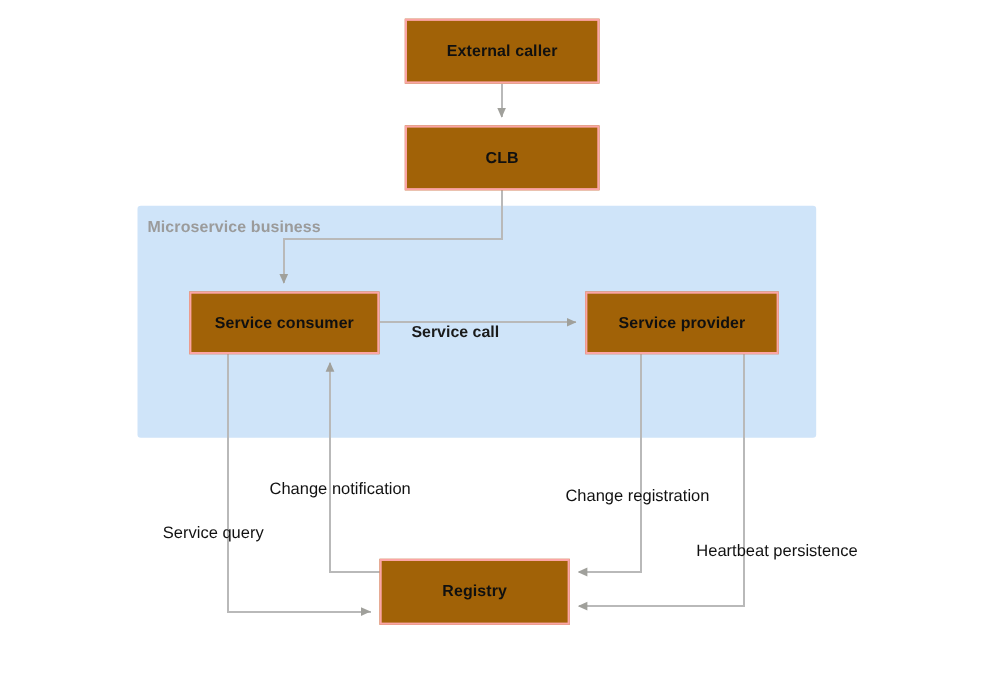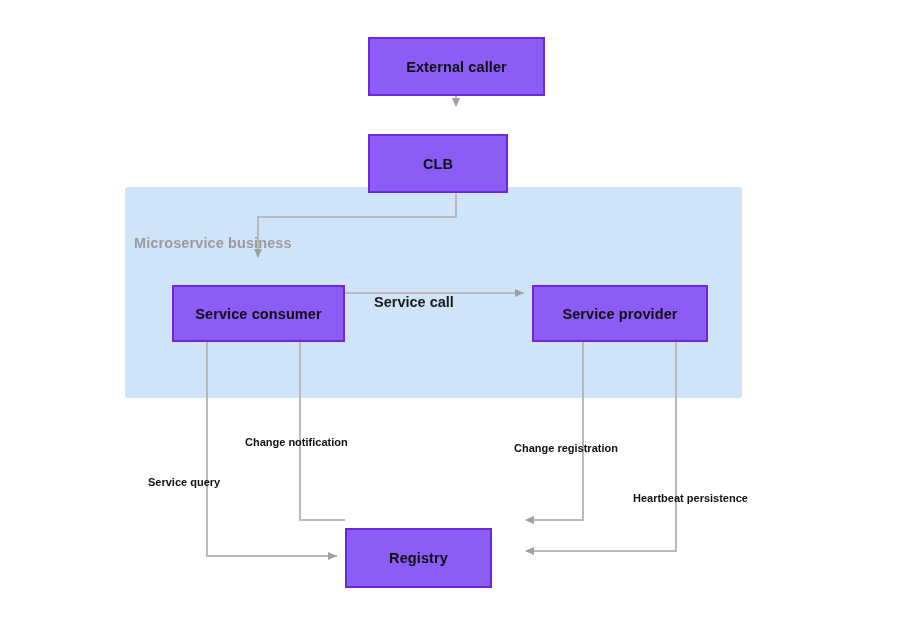--- a/index.html
+++ b/index.html
@@ -34,59 +34,58 @@
   .group-title {
     position: absolute;
     color: #9b9b9b;
     font-size: 14.5px;
     font-weight: bold;
     letter-spacing: 0.1px;
     white-space: nowrap;
   }
   .node-box {
     position: absolute;
-    background: #8b5cf6;
-    border: 2px solid #6d28d9;
+    background: #a16207;
+    border: 2px solid #fca5a5;
     box-sizing: border-box;
     display: flex;
     align-items: center;
     justify-content: center;
-    margin-top: 20px;
   }
   .node-label {
     color: #101010;
     font-size: 14.5px;
     font-weight: bold;
     letter-spacing: 0.1px;
     white-space: nowrap;
   }
   .edge-label {
     position: absolute;
     color: #1a1a1a;
     font-size: 14.5px;
     white-space: nowrap;
     background: transparent;
   }
   .edge-label.bold {
     font-weight: bold;
   }
   .edge-label.plain {
-    font-weight: bold;
-    font-size: 11px;
+    font-weight: normal;
+    font-size: 15px;
     color: #111111;
   }
 </style>
 </head>
 <body>
 
 <div id="diagram-root">
 
   <div class="group-panel" style="left:125px; top:187px; width:617px; height:211px;"></div>
 
-  <div class="group-title" style="left:134px; top:199px;margin-top:36px;">Microservice business</div>
+  <div class="group-title" style="left:134px; top:199px;">Microservice business</div>
 
   <svg class="layer" viewBox="0 0 897 636">
     <defs>
       <marker id="ah-down" markerWidth="10" markerHeight="10" refX="5" refY="8" orient="0" markerUnits="userSpaceOnUse">
         <path d="M1,0 L9,0 L5,9 Z" fill="#a0a09b"></path>
       </marker>
       <marker id="ah-up" markerWidth="10" markerHeight="10" refX="5" refY="1" orient="0" markerUnits="userSpaceOnUse">
         <path d="M5,0 L9,9 L1,9 Z" fill="#a0a09b"></path>
       </marker>
       <marker id="ah-right" markerWidth="10" markerHeight="10" refX="9" refY="5" orient="0" markerUnits="userSpaceOnUse">
@@ -127,33 +126,33 @@
         <path d="M676,322 L676,551 L526,551" marker-end="url(#ah-left)"></path>
       </g>
 
     </g>
   </svg>
 
   <div class="node-box" style="left:368px; top:17px; width:177px; height:59px;">
     <span class="node-label">External caller</span>
   </div>
 
-  <div class="node-box" style="left:368px; top:114px; width:140px; height:59px;">
+  <div class="node-box" style="left:368px; top:114px; width:177px; height:59px;">
     <span class="node-label">CLB</span>
   </div>
 
   <div class="node-box" style="left:172px; top:265px; width:173px; height:57px;">
     <span class="node-label">Service consumer</span>
   </div>
 
   <div class="node-box" style="left:532px; top:265px; width:176px; height:57px;">
     <span class="node-label">Service provider</span>
   </div>
 
-  <div class="node-box" style="left:345px; top:508px; width:147px; height:60px;">
+  <div class="node-box" style="left:345px; top:508px; width:173px; height:60px;">
     <span class="node-label">Registry</span>
   </div>
 
   <div class="edge-label bold" style="left:374px; top:265px;margin-top:29px;">Service call</div>
 
   <div class="edge-label plain" style="left:148px; top:476px;">Service query</div>
 
   <div class="edge-label plain" style="left:245px; top:436px;">Change notification</div>
 
   <div class="edge-label plain" style="left:514px; top:442px;">Change registration</div>

